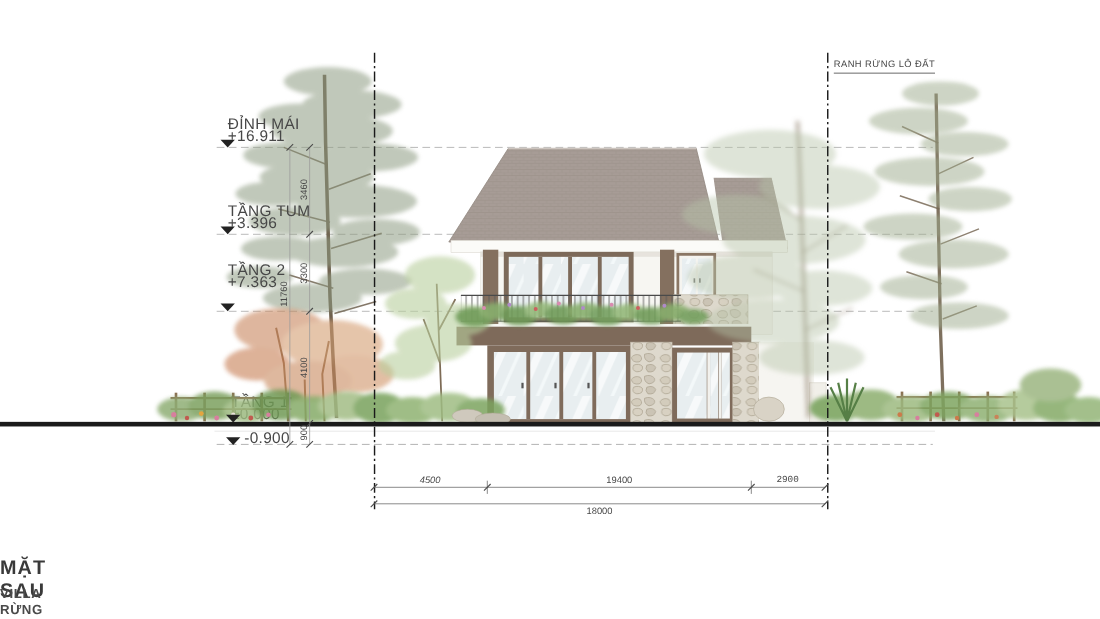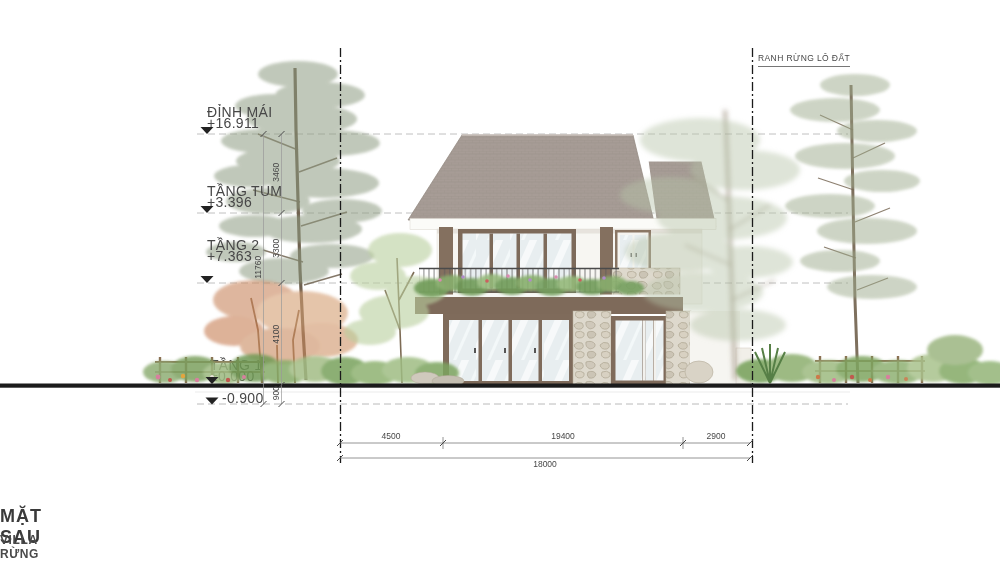--- a/index.html
+++ b/index.html
@@ -369,21 +369,21 @@
       <div>+7.363</div>
     </div>
     <span class="lbl lvl" style="left:212px;top:393px;margin-left:10px;">-0.900</span>
 
     <span class="lbl dimv" style="left:249px;top:167px;">3460</span>
     <span class="lbl dimv" style="left:249px;top:243px;">3300</span>
     <span class="lbl dimv" style="left:249px;top:329px;">4100</span>
     <span class="lbl dimv" style="left:249px;top:388px;">900</span>
     <span class="lbl dimv" style="left:231px;top:262px;">11760</span>
 
-    <span class="lbl dimh" style="left:361px;top:431px;">4500</span>
+    <span class="lbl dimh" style="left:361px;top:431px;font-style:italic;">4500</span>
     <span class="lbl dimh" style="left:533px;top:431px;">19400</span>
-    <span class="lbl dimh" style="left:686px;top:431px;">2900</span>
+    <span class="lbl dimh" style="left:686px;top:431px;font-family:Liberation Mono, monospace;">2900</span>
     <span class="lbl dimh" style="left:515px;top:459px;">18000</span>
 
     <div class="title-main">MẶT SAU</div>
     <div class="title-sub">VILLA RỪNG - ĐƠN LẬP 18X22</div>
   </div>
 </div>
 
 </body></html>

